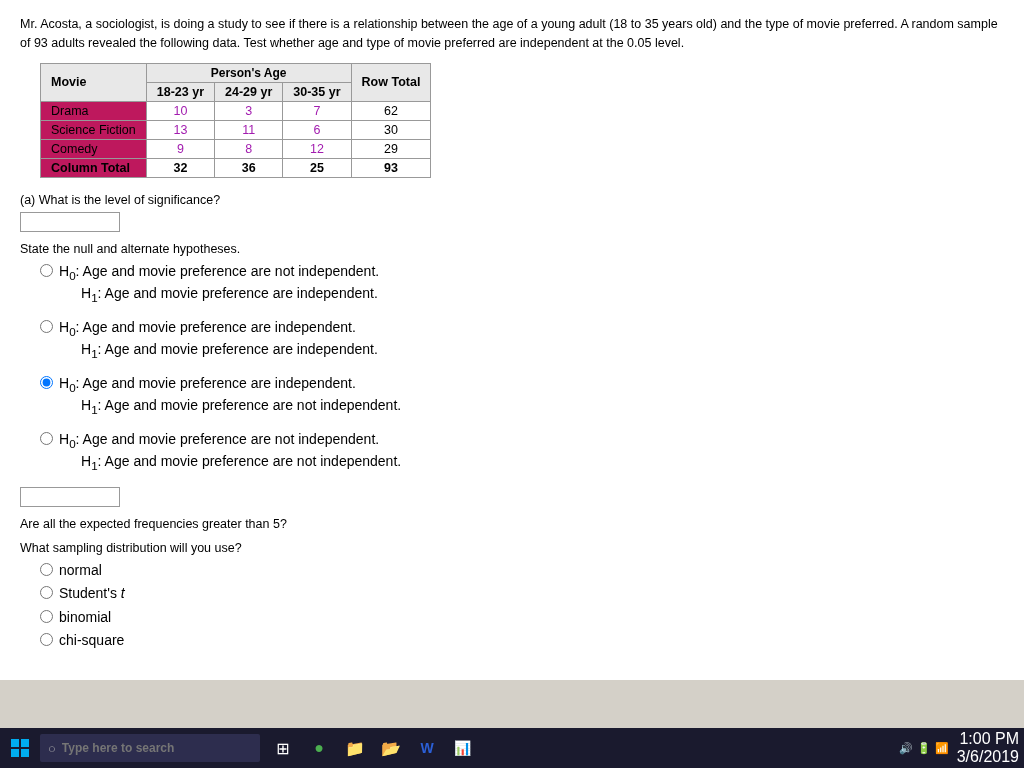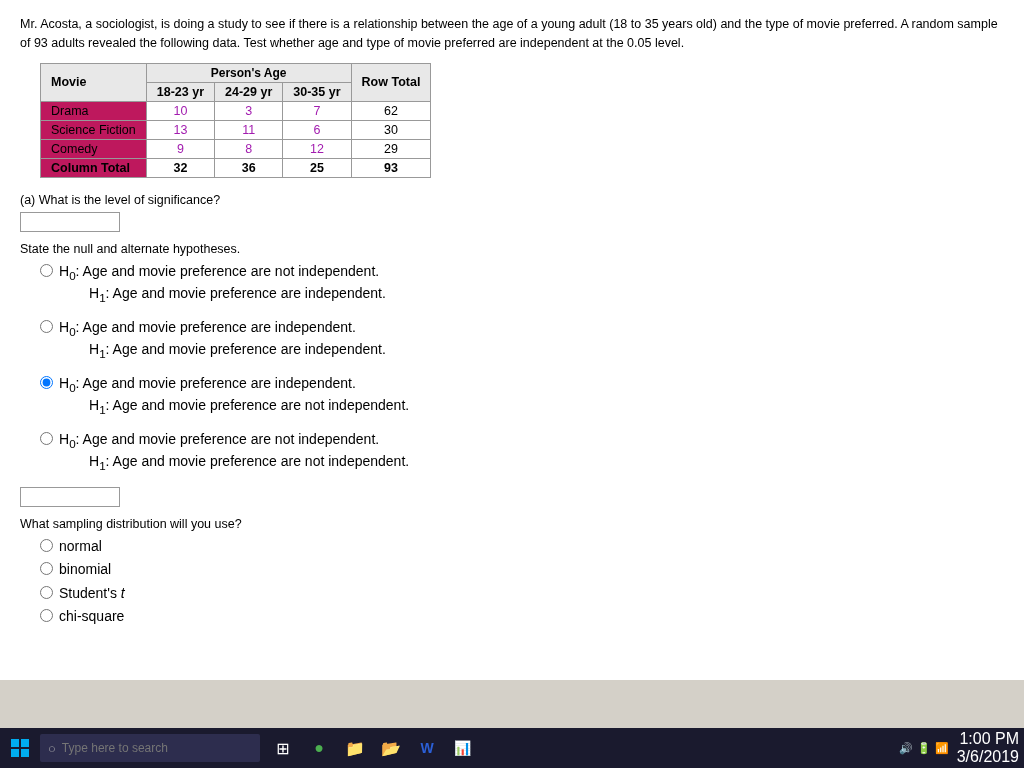--- a/index.html
+++ b/index.html
@@ -145,20 +145,21 @@
       margin-right: 8px;
     }
 
     .taskbar-search input {
       background: transparent;
       border: none;
       color: #aaa;
       font-size: 12px;
       outline: none;
       width: 170px;
+      font-weight: bold;
     }
 
     .taskbar-icons {
       display: flex;
       align-items: center;
       gap: 6px;
     }
 
     .taskbar-icon {
       width: 30px;
@@ -191,22 +192,21 @@
       align-items: center;
       gap: 4px;
     }
 
     .person-age-header {
       text-align: center;
       font-size: 12px;
     }
 
     .indent {
-      margin-left: 30px;
-      text-align: right;
+      margin-left: 22px;
     }
   </style>
 </head>
 <body>
 
 <div class="main-content">
 
   <p class="problem-text">Mr. Acosta, a sociologist, is doing a study to see if there is a relationship between the age of a young adult (18 to 35 years old) and the type of movie preferred. A random sample of 93 adults revealed the following data. Test whether age and type of movie preferred are independent at the 0.05 level.</p>
 
   <div class="data-table-container">
@@ -303,36 +303,37 @@
         </div>
       </div>
     </div>
   </div>
 
   <div class="section">
     <input type="text" class="text-input" style="">
   </div>
 
   <div class="section">
+    <p class="section-label">Are all the expected frequencies greater than 5?</p>
   </div>
 
   <div class="section">
     <p class="section-label">What sampling distribution will you use?</p>
     <div class="radio-group">
       <div class="radio-option">
         <input type="radio" name="sampling" style="">
         <span class="radio-label">normal</span>
       </div>
       <div class="radio-option">
         <input type="radio" name="sampling" style="">
+        <span class="radio-label">Student's <em>t</em></span>
+      </div>
+      <div class="radio-option">
+        <input type="radio" name="sampling" style="">
         <span class="radio-label">binomial</span>
-      </div>
-      <div class="radio-option">
-        <input type="radio" name="sampling" style="">
-        <span class="radio-label">Student's <em>t</em></span>
       </div>
       <div class="radio-option">
         <input type="radio" name="sampling" style="">
         <span class="radio-label">chi-square</span>
       </div>
 
     </div>
   </div>
 
 </div>

